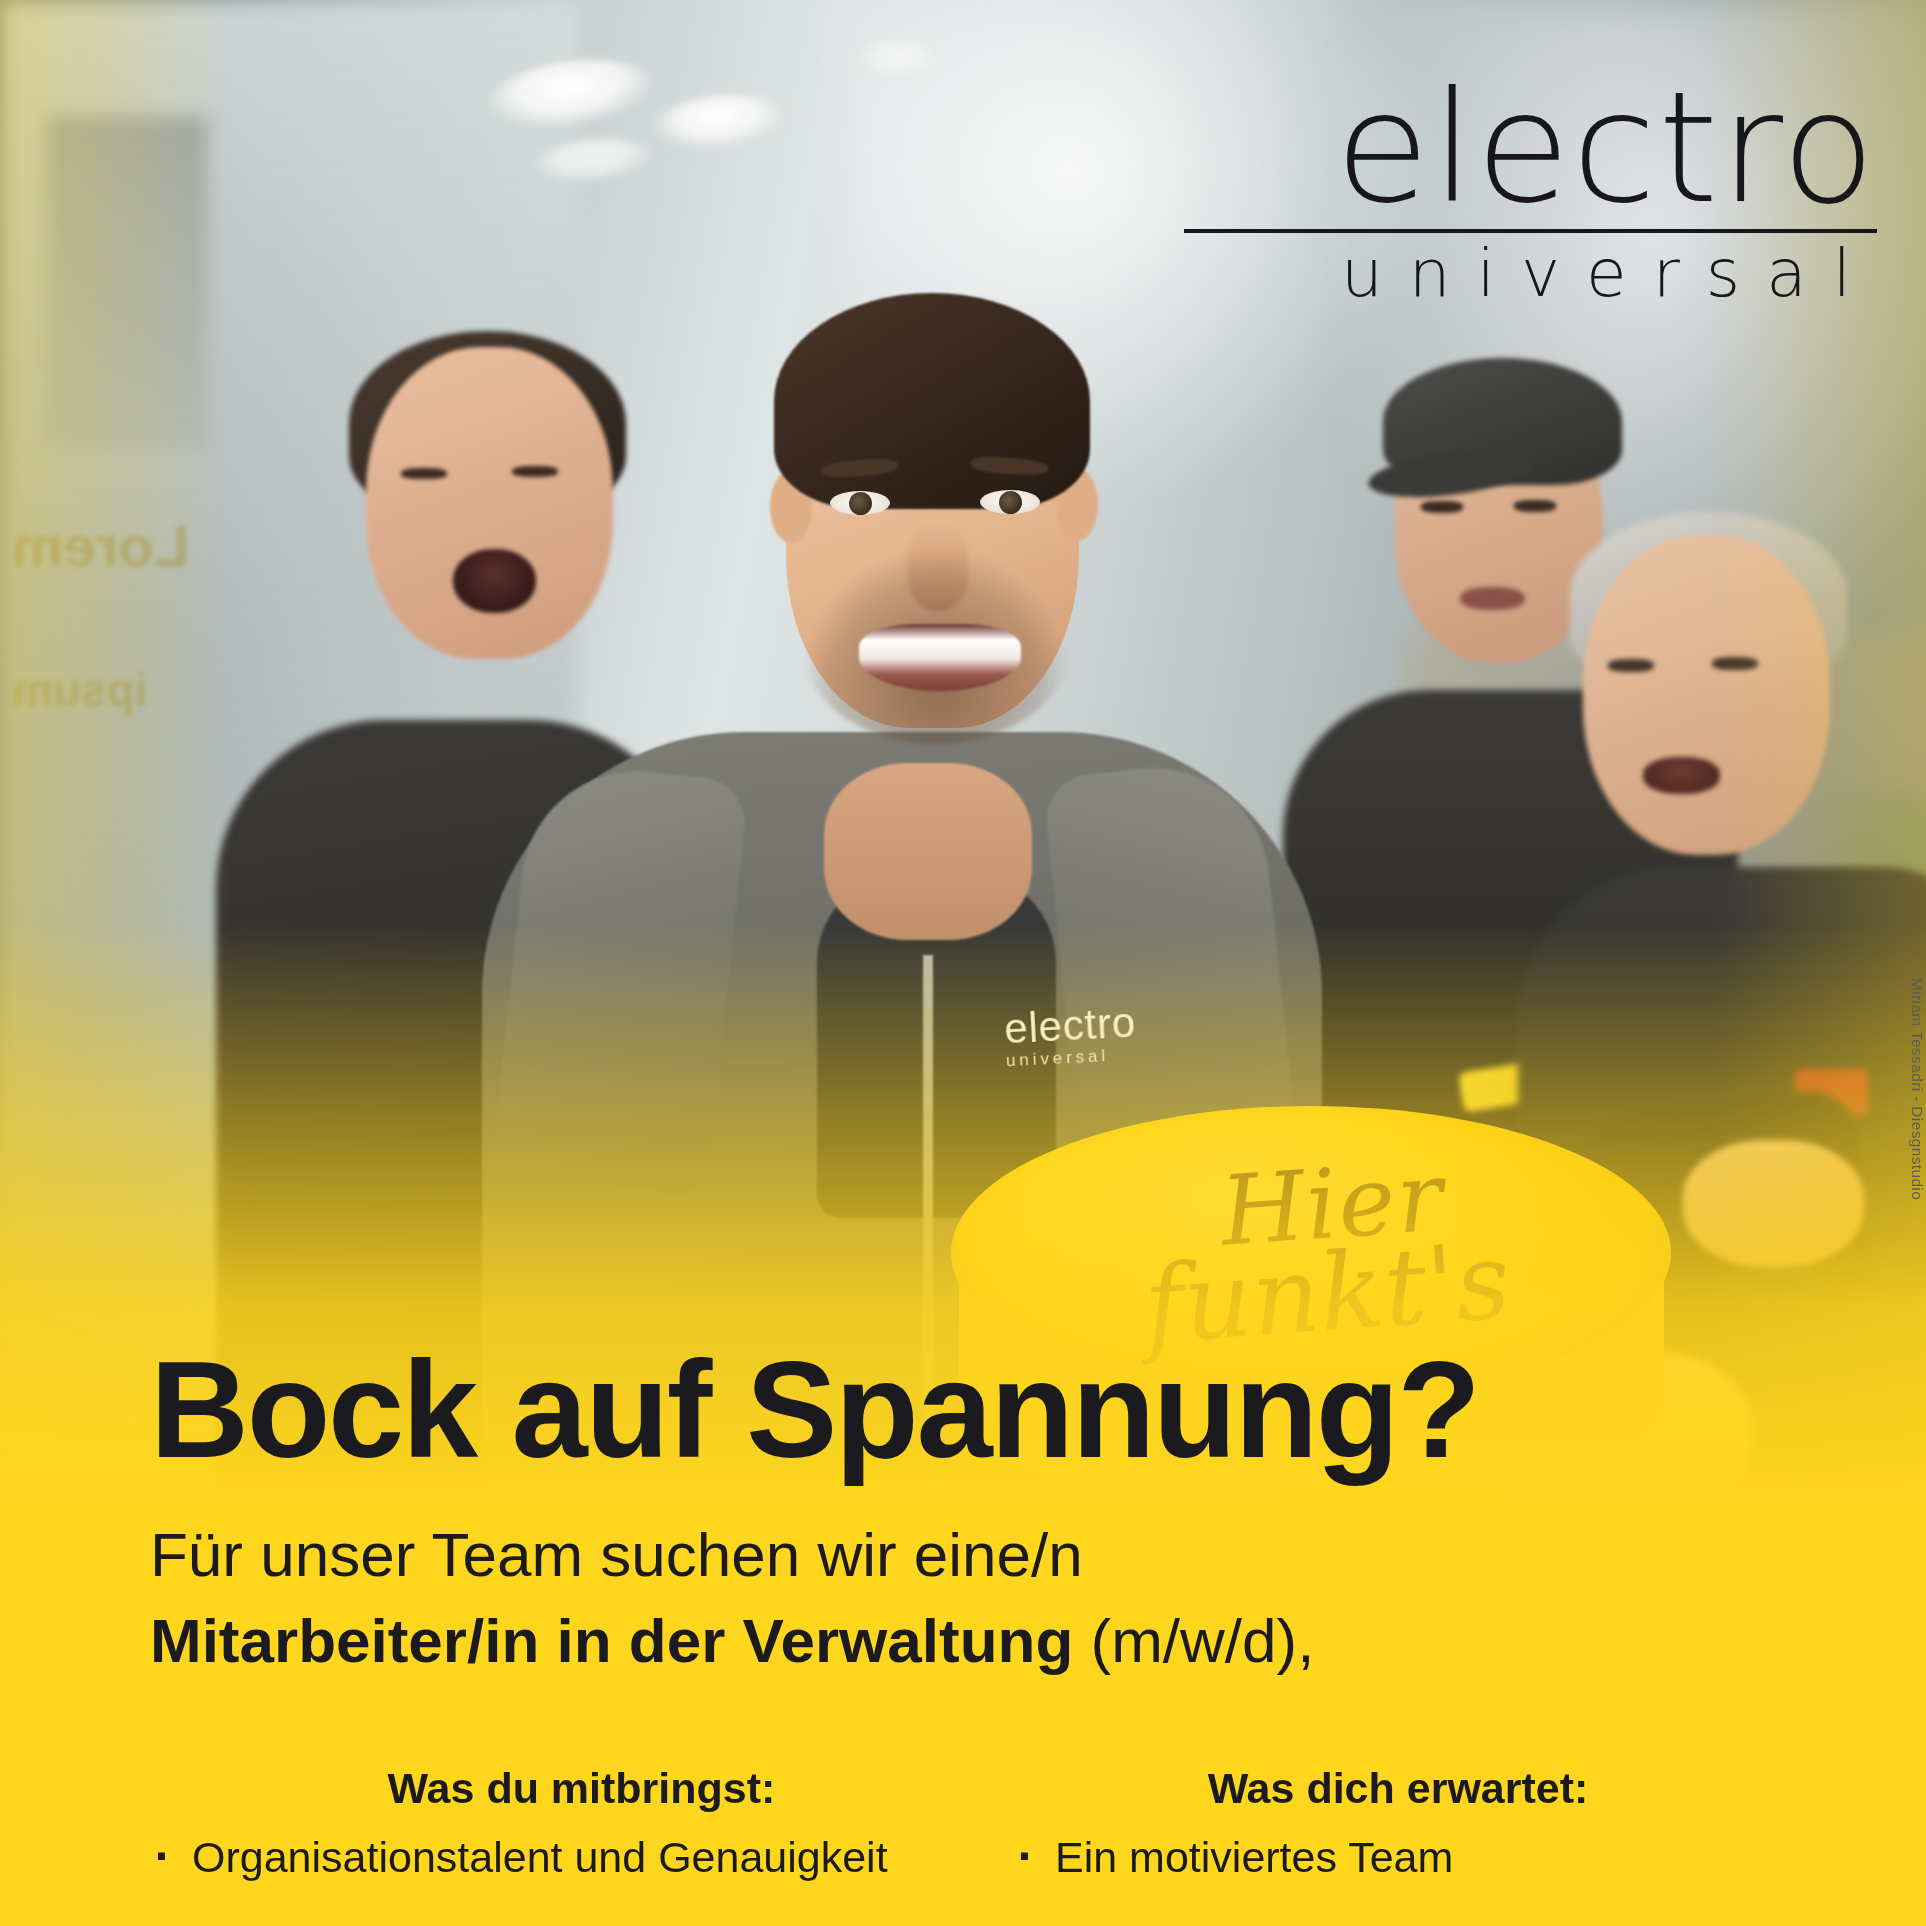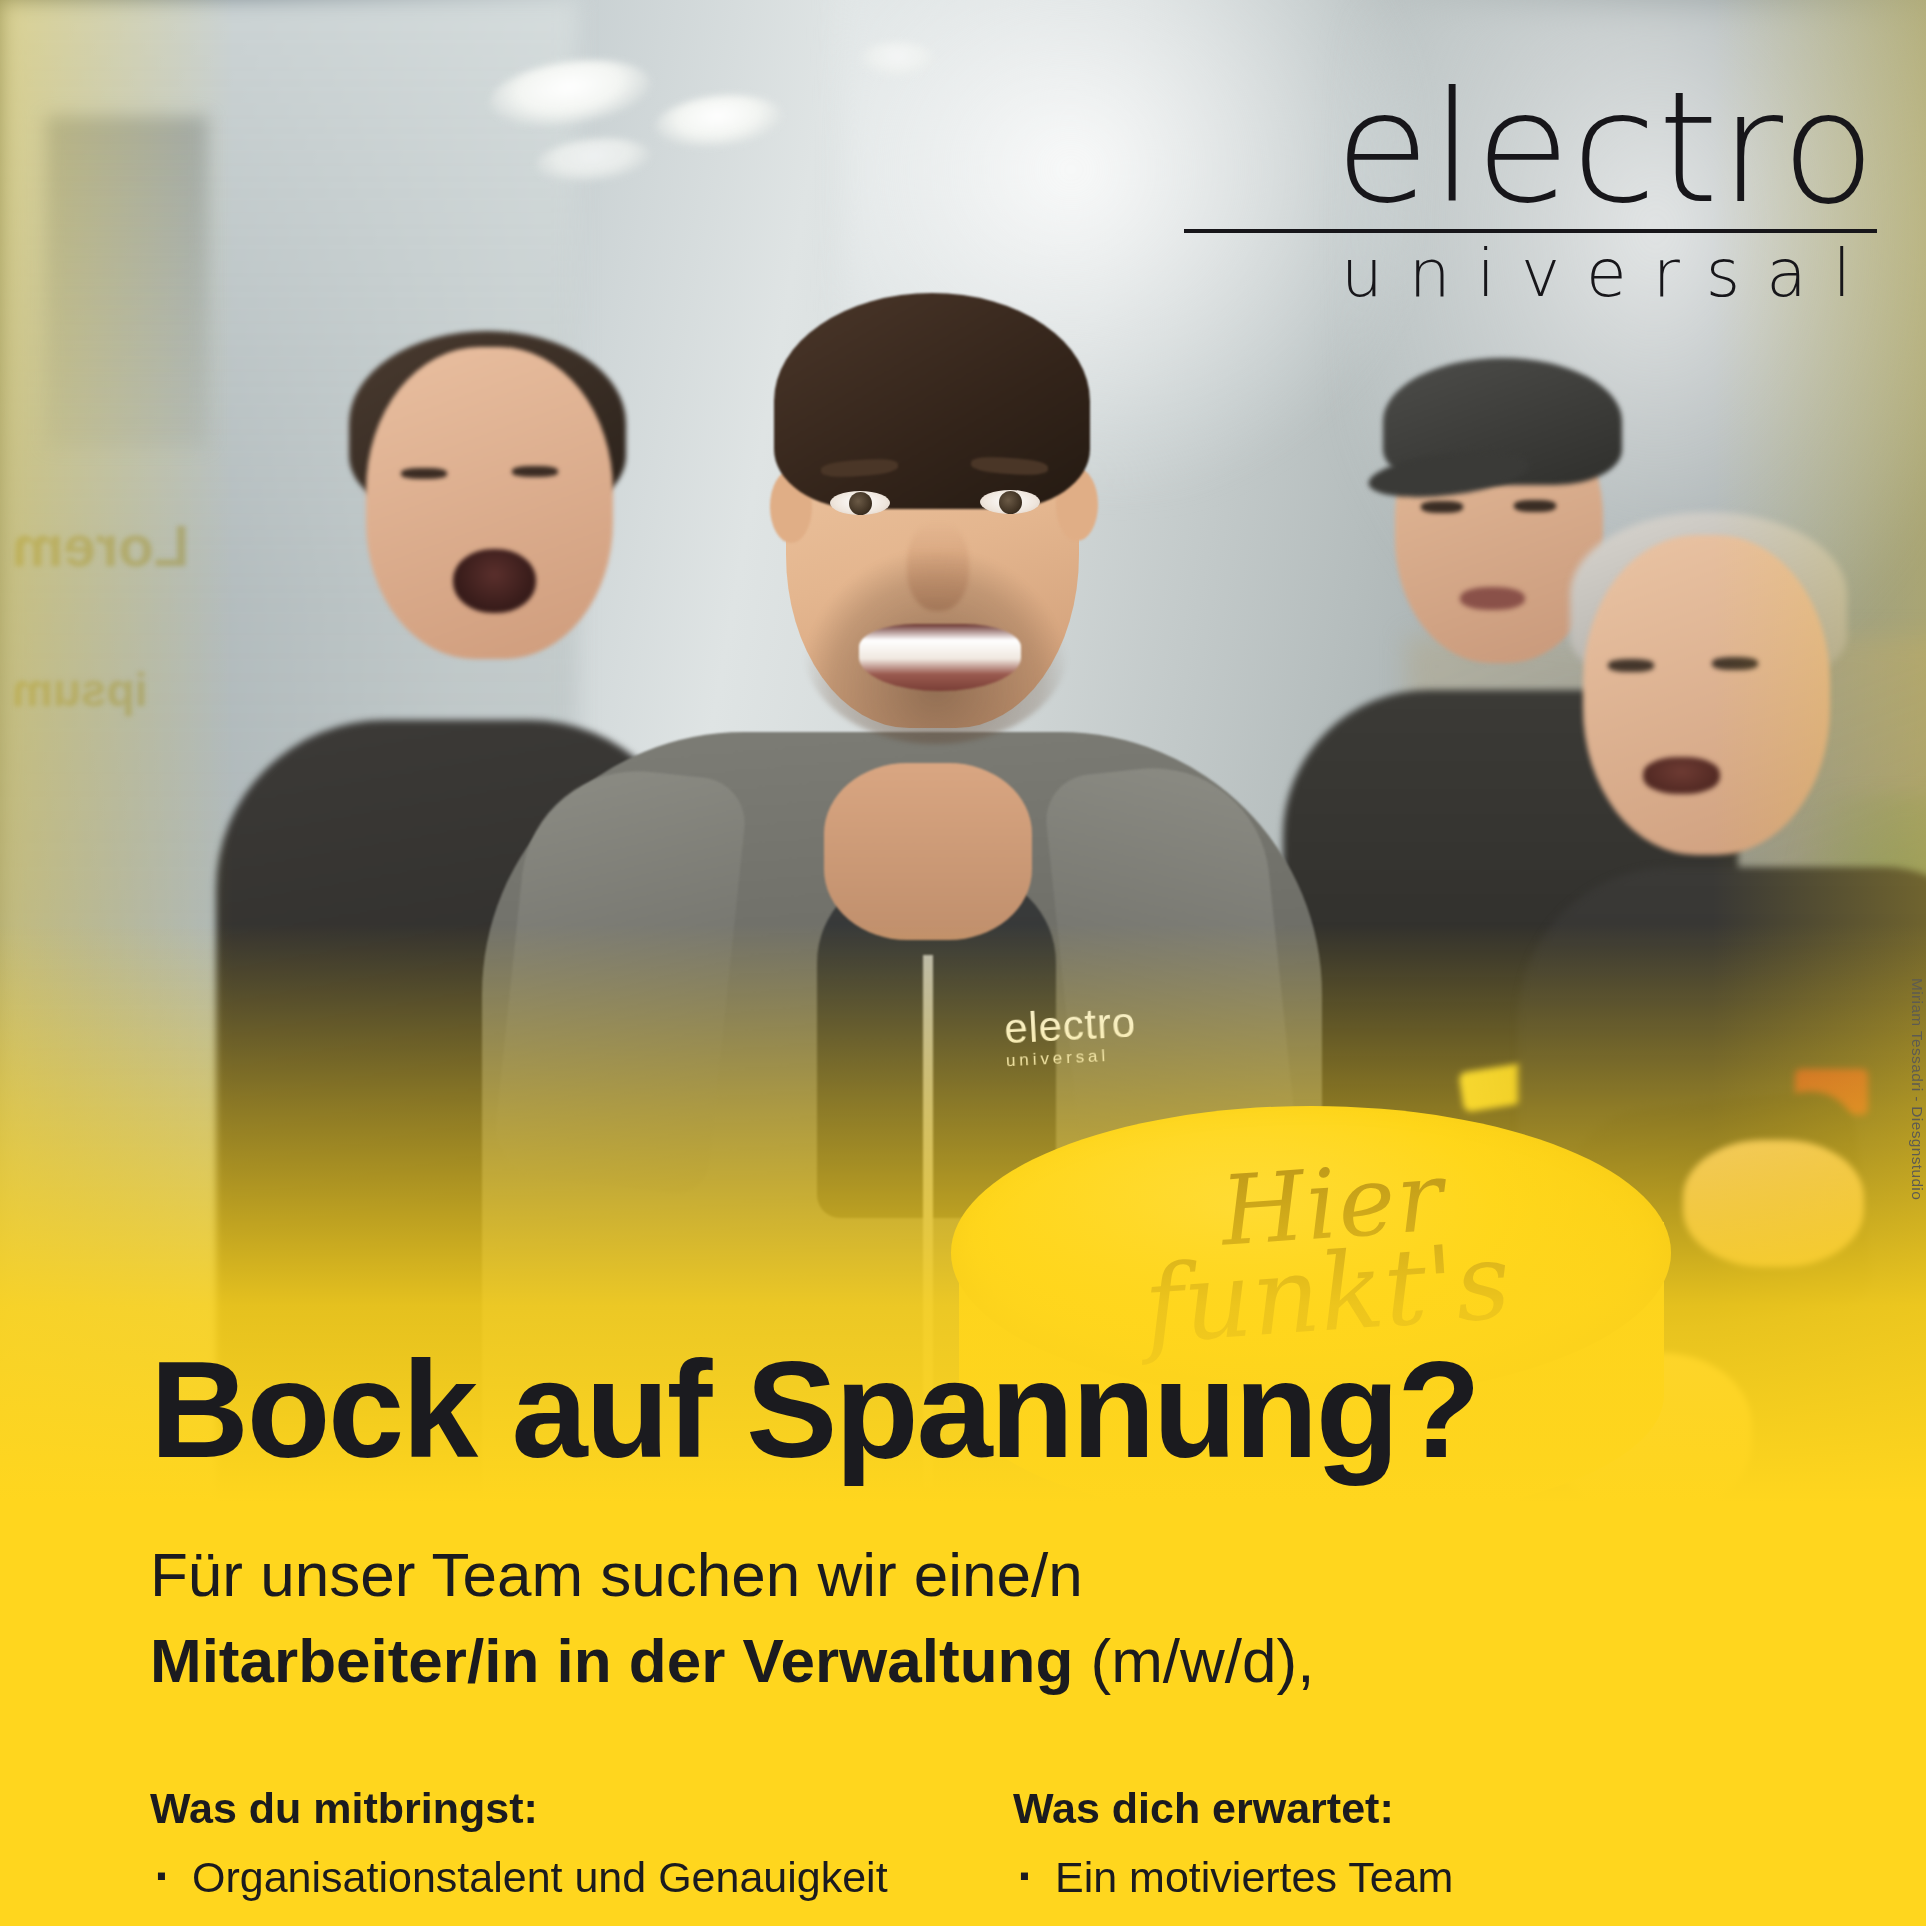--- a/index.html
+++ b/index.html
@@ -390,41 +390,42 @@
     margin: 0 0 0 150px;
     font-family: "Liberation Sans", sans-serif;
     font-size: 137px;
     font-weight: 700;
     color: #1b1b1f;
     letter-spacing: -2.3px;
     line-height: 1;
   }
 
   .lede {
-    margin: 54px 0 0 150px;
+    margin: 34px 0 0 150px;
     width: 1656px;
     font-size: 62px;
     font-weight: 400;
     color: #1b1b1f;
     line-height: 1.38;
   }
   .lede b { font-weight: 700; }
 
   .cols {
     display: flex;
     margin: 81px 0 0 150px;
     width: 1687px;
   }
   .col { width: 863px; }
   .col.right { width: 770px; }
   .col h3 {
     font-size: 43px;
     font-weight: 700;
     color: #1b1b1f;
     margin-bottom: 14px;
+    text-align: center;
   }
   .col ul { list-style: none; }
   .col li {
     position: relative;
     font-size: 43px;
     color: #1b1b1f;
     line-height: 1.42;
     padding-left: 42px;
     margin-bottom: 1.5px;
   }

